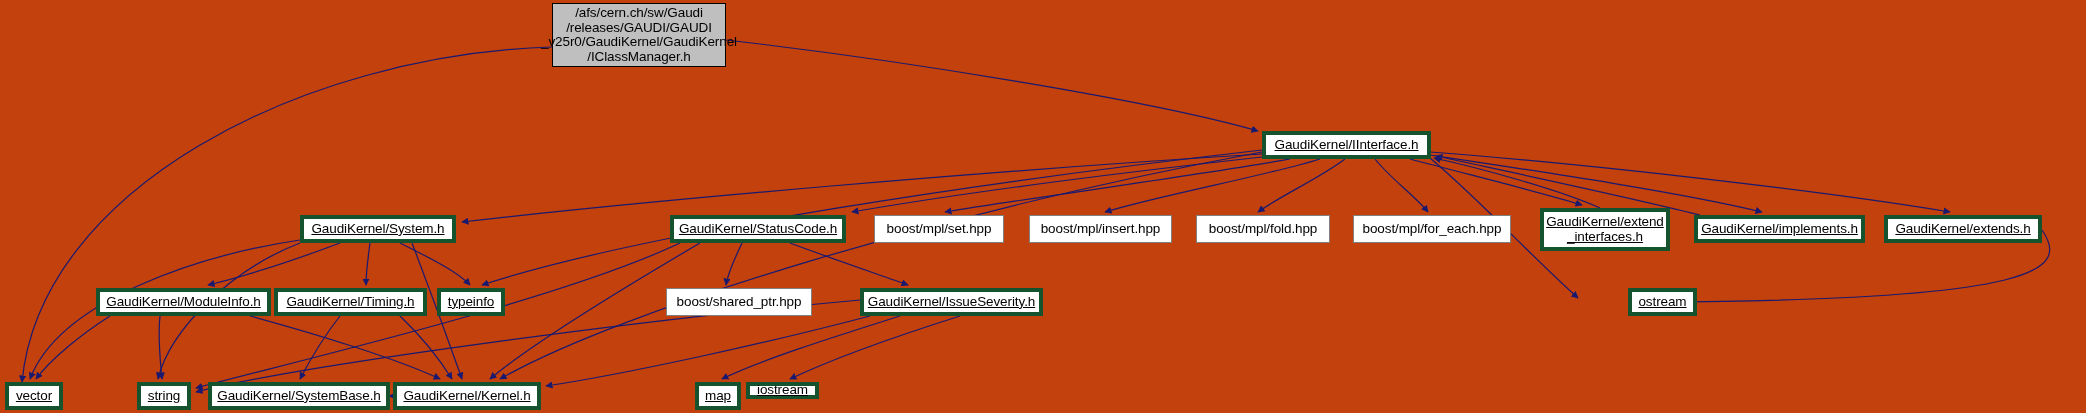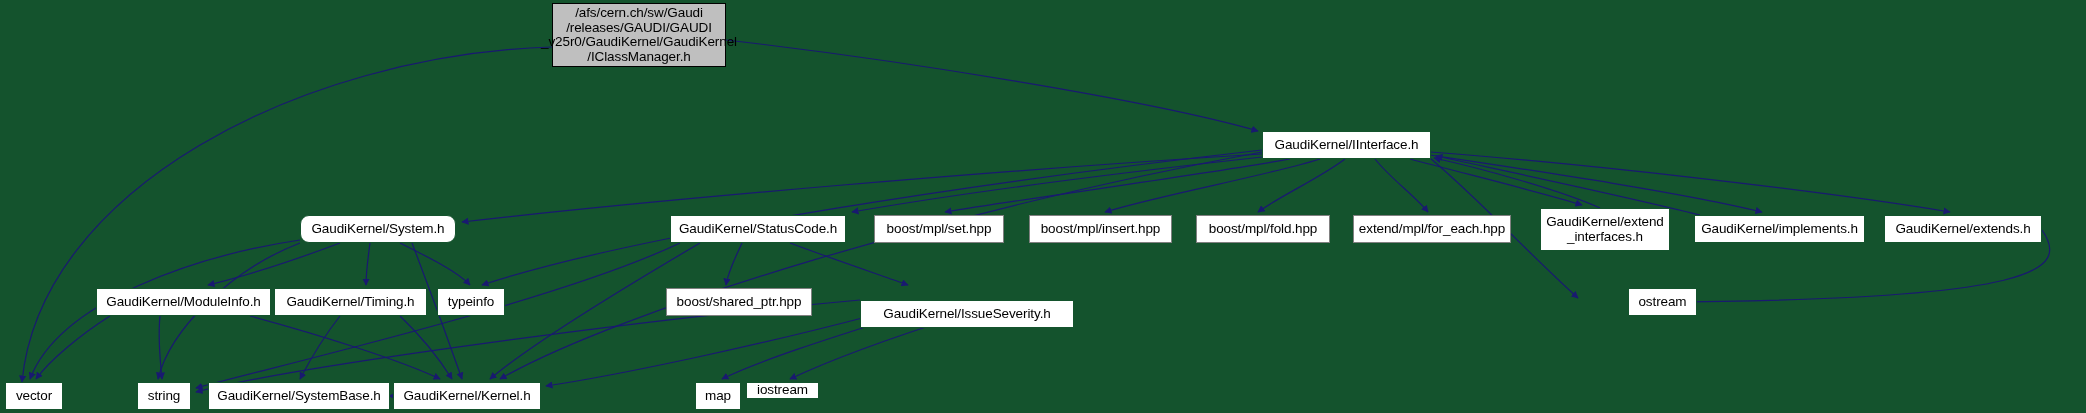--- a/index.html
+++ b/index.html
@@ -8,21 +8,21 @@
     background: #ffffff;
   }
   body {
     font-family: "Liberation Sans", sans-serif;
   }
   #graph {
     position: relative;
     width: 2086px;
     height: 413px;
     overflow: hidden;
-    background: #14532d;
+    background: #c2410c;
   }
   #edges {
     position: absolute;
     left: 0;
     top: 0;
     width: 2086px;
     height: 413px;
   }
   .node {
     position: absolute;
@@ -38,21 +38,22 @@
     line-height: 14.5px;
     letter-spacing: -0.1px;
     white-space: pre-line;
     z-index: 5;
   }
   .node.root {
     background: #bfbfbf;
     border: 1px solid #000000;
   }
   .node.strong {
-    border: 1px solid #14532d;
+    border: 4px solid #14532d;
+    text-decoration: underline;
   }
 </style>
 </head>
 <body>
 
 <div id="graph">
   <svg id="edges" viewBox="0 0 2086 413" xmlns="http://www.w3.org/2000/svg">
     <defs>
       <marker id="arrow" viewBox="0 0 10 10" refX="9" refY="5" markerWidth="6" markerHeight="6" orient="auto-start-reverse">
         <path d="M 0 0 L 10 5 L 0 10 z" fill="#191970"></path>
@@ -105,35 +106,35 @@
       <path d="M 870 316 C 760 345 620 375 546 386"></path>
 
       <path d="M 390 396 C 392 396 392 396 389 396"></path>
     </g>
   </svg>
 <div class="node root" style="left: 552px; top: 3px; width: 174px; height: 64px;">/afs/cern.ch/sw/Gaudi
 /releases/GAUDI/GAUDI
 _v25r0/GaudiKernel/GaudiKernel
 /IClassManager.h</div>
     <div class="node strong" style="left: 1262px; top: 131px; width: 169px; height: 28px;">GaudiKernel/IInterface.h</div>
-    <div class="node strong" style="left: 300px; top: 215px; width: 156px; height: 28px; border-radius: 9px;">GaudiKernel/System.h</div>
+    <div class="node strong" style="left: 300px; top: 215px; width: 156px; height: 28px;">GaudiKernel/System.h</div>
     <div class="node strong" style="left: 670px; top: 215px; width: 176px; height: 28px;">GaudiKernel/StatusCode.h</div>
     <div class="node" style="left: 874px; top: 215px; width: 130px; height: 28px; text-align: right;">boost/mpl/set.hpp</div>
     <div class="node" style="left: 1029px; top: 215px; width: 143px; height: 28px;">boost/mpl/insert.hpp</div>
     <div class="node" style="left: 1196px; top: 215px; width: 134px; height: 28px; text-align: center;">boost/mpl/fold.hpp</div>
-    <div class="node" style="left: 1353px; top: 215px; width: 158px; height: 28px;">extend/mpl/for_each.hpp</div>
+    <div class="node" style="left: 1353px; top: 215px; width: 158px; height: 28px;">boost/mpl/for_each.hpp</div>
     <div class="node strong" style="left: 1540px; top: 208px; width: 130px; height: 43px;">GaudiKernel/extend
 _interfaces.h</div>
     <div class="node strong" style="left: 1694px; top: 215px; width: 171px; height: 28px;">GaudiKernel/implements.h</div>
     <div class="node strong" style="left: 1884px; top: 215px; width: 158px; height: 28px;">GaudiKernel/extends.h</div>
     <div class="node strong" style="left: 96px; top: 288px; width: 175px; height: 28px;">GaudiKernel/ModuleInfo.h</div>
     <div class="node strong" style="left: 274px; top: 288px; width: 153px; height: 28px;">GaudiKernel/Timing.h</div>
     <div class="node strong" style="left: 437px; top: 288px; width: 68px; height: 28px;">typeinfo</div>
     <div class="node" style="left: 666px; top: 288px; width: 146px; height: 28px; text-align: center;">boost/shared_ptr.hpp</div>
-    <div class="node strong" style="left: 860px; top: 288px; width: 214px; height: 28px; margin-top: 12px;">GaudiKernel/IssueSeverity.h</div>
+    <div class="node strong" style="left: 860px; top: 288px; width: 183px; height: 28px;">GaudiKernel/IssueSeverity.h</div>
     <div class="node strong" style="left: 1584px; top: 288px; width: 69px; height: 28px; margin-left: 44px;">ostream</div>
     <div class="node strong" style="left: 5px; top: 382px; width: 58px; height: 28px;">vector</div>
     <div class="node strong" style="left: 137px; top: 382px; width: 54px; height: 28px;">string</div>
     <div class="node strong" style="left: 208px; top: 382px; width: 182px; height: 28px;">GaudiKernel/SystemBase.h</div>
     <div class="node strong" style="left: 393px; top: 382px; width: 148px; height: 28px;">GaudiKernel/Kernel.h</div>
     <div class="node strong" style="left: 695px; top: 382px; width: 46px; height: 28px;">map</div>
     <div class="node strong" style="left: 746px; top: 382px; width: 73px; height: 17px;">iostream</div>
   </div>
 
 </body></html>

